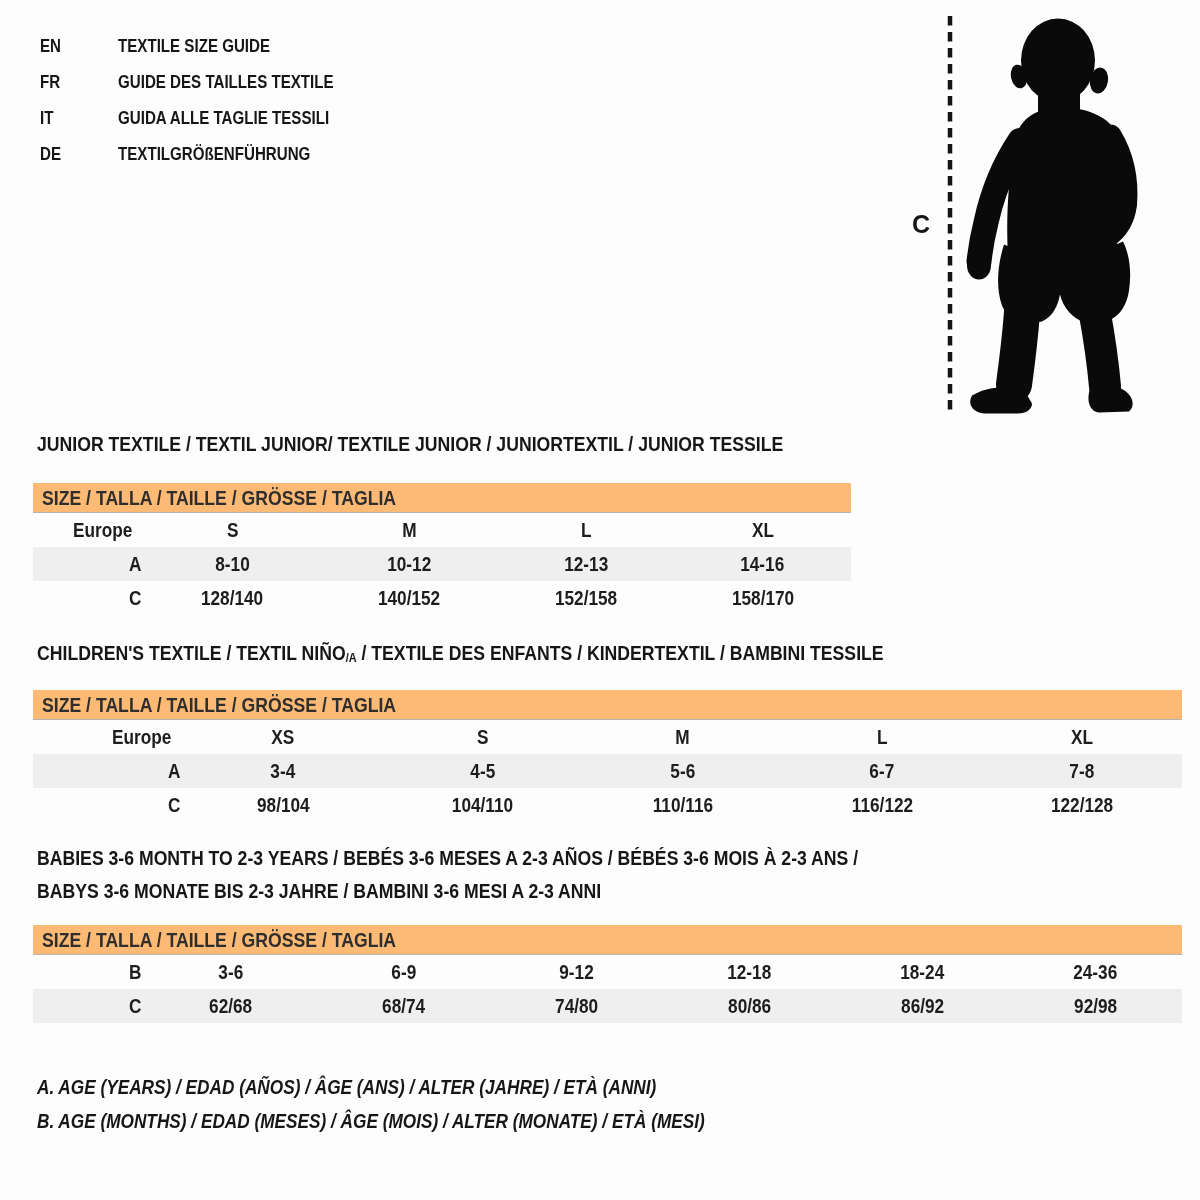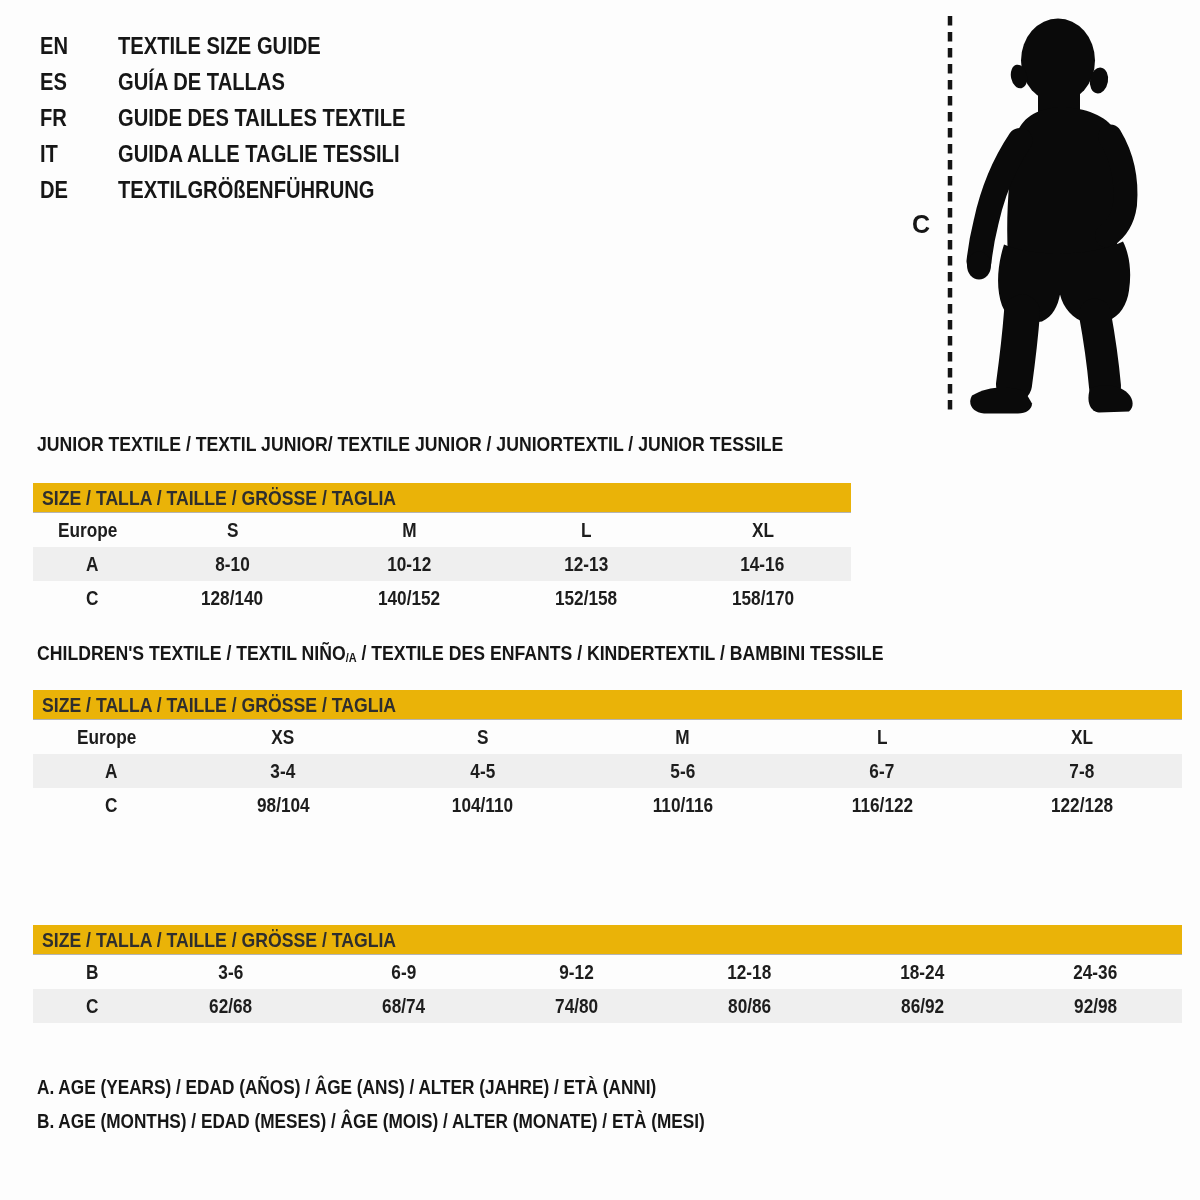--- a/index.html
+++ b/index.html
@@ -11,21 +11,21 @@
     color: #161616;
   }
   .canvas { position: relative; width: 1200px; height: 1200px; }
 
   
   .cx  { display: inline-block; transform: scaleX(0.84); transform-origin: 50% 50%; white-space: nowrap; }
   .cxl { display: inline-block; transform: scaleX(0.84); transform-origin: 0 50%;  white-space: nowrap; }
 
   
   .lang { position: absolute; left: 40px; top: 28px; }
-  .lang-row { display: flex; align-items: center; height: 36px; font-size: 24px; }
+  .lang-row { display: flex; align-items: center; height: 36px; font-size: 18px; }
   .lang-code { width: 78px; flex: 0 0 78px; }
 
   
   .dash-line { position: absolute; left: 946px; top: 16px; }
   .c-label { position: absolute; left: 912px; top: 210px; font-size: 25px; }
   .baby { position: absolute; left: 960px; top: 14px; }
 
   
   .sec-title { position: absolute; font-size: 21px; line-height: 25px; }
   .title-junior   { left: 37px; top: 431px; text-decoration: underline; }
@@ -33,45 +33,41 @@
   .title-babies   { left: 37px; top: 841px; line-height: 33px; }
   .sub { font-size: 0.62em; position: relative; top: 2px; }
 
   
   .tblwrap { position: absolute; left: 33px; }
   .tbl-junior   { top: 483px; width: 818px; }
   .tbl-children { top: 690px; width: 1149px; }
   .tbl-babies   { top: 925px; width: 1149px; }
   .size-band {
     height: 30px; line-height: 30px;
-    background: #eab308; color: #2e2e2e;
+    background: #fdba74; color: #2e2e2e;
     font-size: 21px; padding-left: 9px;
     box-shadow: inset 0 -1px 0 #b4b4b4;
   }
   table { border-collapse: collapse; table-layout: fixed; width: 100%; font-size: 20.5px; font-weight: 700; color: #1d1d1d; }
   td { height: 34px; text-align: center; padding: 0; overflow: visible; }
-  td.lbl { text-align: center; padding-left: 9px; }
+  td.lbl { text-align: right; padding-left: 9px; }
   tr.alt { background: #efefef; }
 
   
-  .legend { position: absolute; left: 37px; top: 1070px; font-size: 20.5px; line-height: 33.5px; }
+  .legend { position: absolute; left: 37px; top: 1070px; font-size: 20.5px; line-height: 33.5px; font-style: italic; }
 </style>
 </head>
 <body>
 
 <div class="canvas">
 
   <div class="lang">
     <div class="lang-row">
       <span class="lang-code"><span class="cxl">EN</span></span>
       <span class="cxl">TEXTILE SIZE GUIDE</span>
-    </div>
-    <div class="lang-row">
-      <span class="lang-code"><span class="cxl">ES</span></span>
-      <span class="cxl">GUÍA DE TALLAS</span>
     </div>
     <div class="lang-row">
       <span class="lang-code"><span class="cxl">FR</span></span>
       <span class="cxl">GUIDE DES TAILLES TEXTILE</span>
     </div>
     <div class="lang-row">
       <span class="lang-code"><span class="cxl">IT</span></span>
       <span class="cxl">GUIDA ALLE TAGLIE TESSILI</span>
     </div>
     <div class="lang-row">
@@ -189,20 +185,24 @@
           <td><span class="cx">98/104</span></td>
           <td><span class="cx">104/110</span></td>
           <td><span class="cx">110/116</span></td>
           <td><span class="cx">116/122</span></td>
           <td><span class="cx">122/128</span></td>
         </tr>
       </tbody>
     </table>
   </div>
 
+  <div class="sec-title title-babies">
+    <span class="cxl">BABIES 3-6 MONTH TO 2-3 YEARS / BEBÉS 3-6 MESES A 2-3 AÑOS / BÉBÉS 3-6 MOIS À 2-3 ANS /</span><br>
+    <span class="cxl">BABYS 3-6 MONATE BIS 2-3 JAHRE / BAMBINI 3-6 MESI A 2-3 ANNI</span>
+  </div>
   <div class="tblwrap tbl-babies">
     <div class="size-band">
       <span class="cxl">SIZE / TALLA / TAILLE / GRÖSSE / TAGLIA</span>
     </div>
     <table>
       <colgroup>
           <col style="width:111px">
           <col>
           <col>
           <col>

